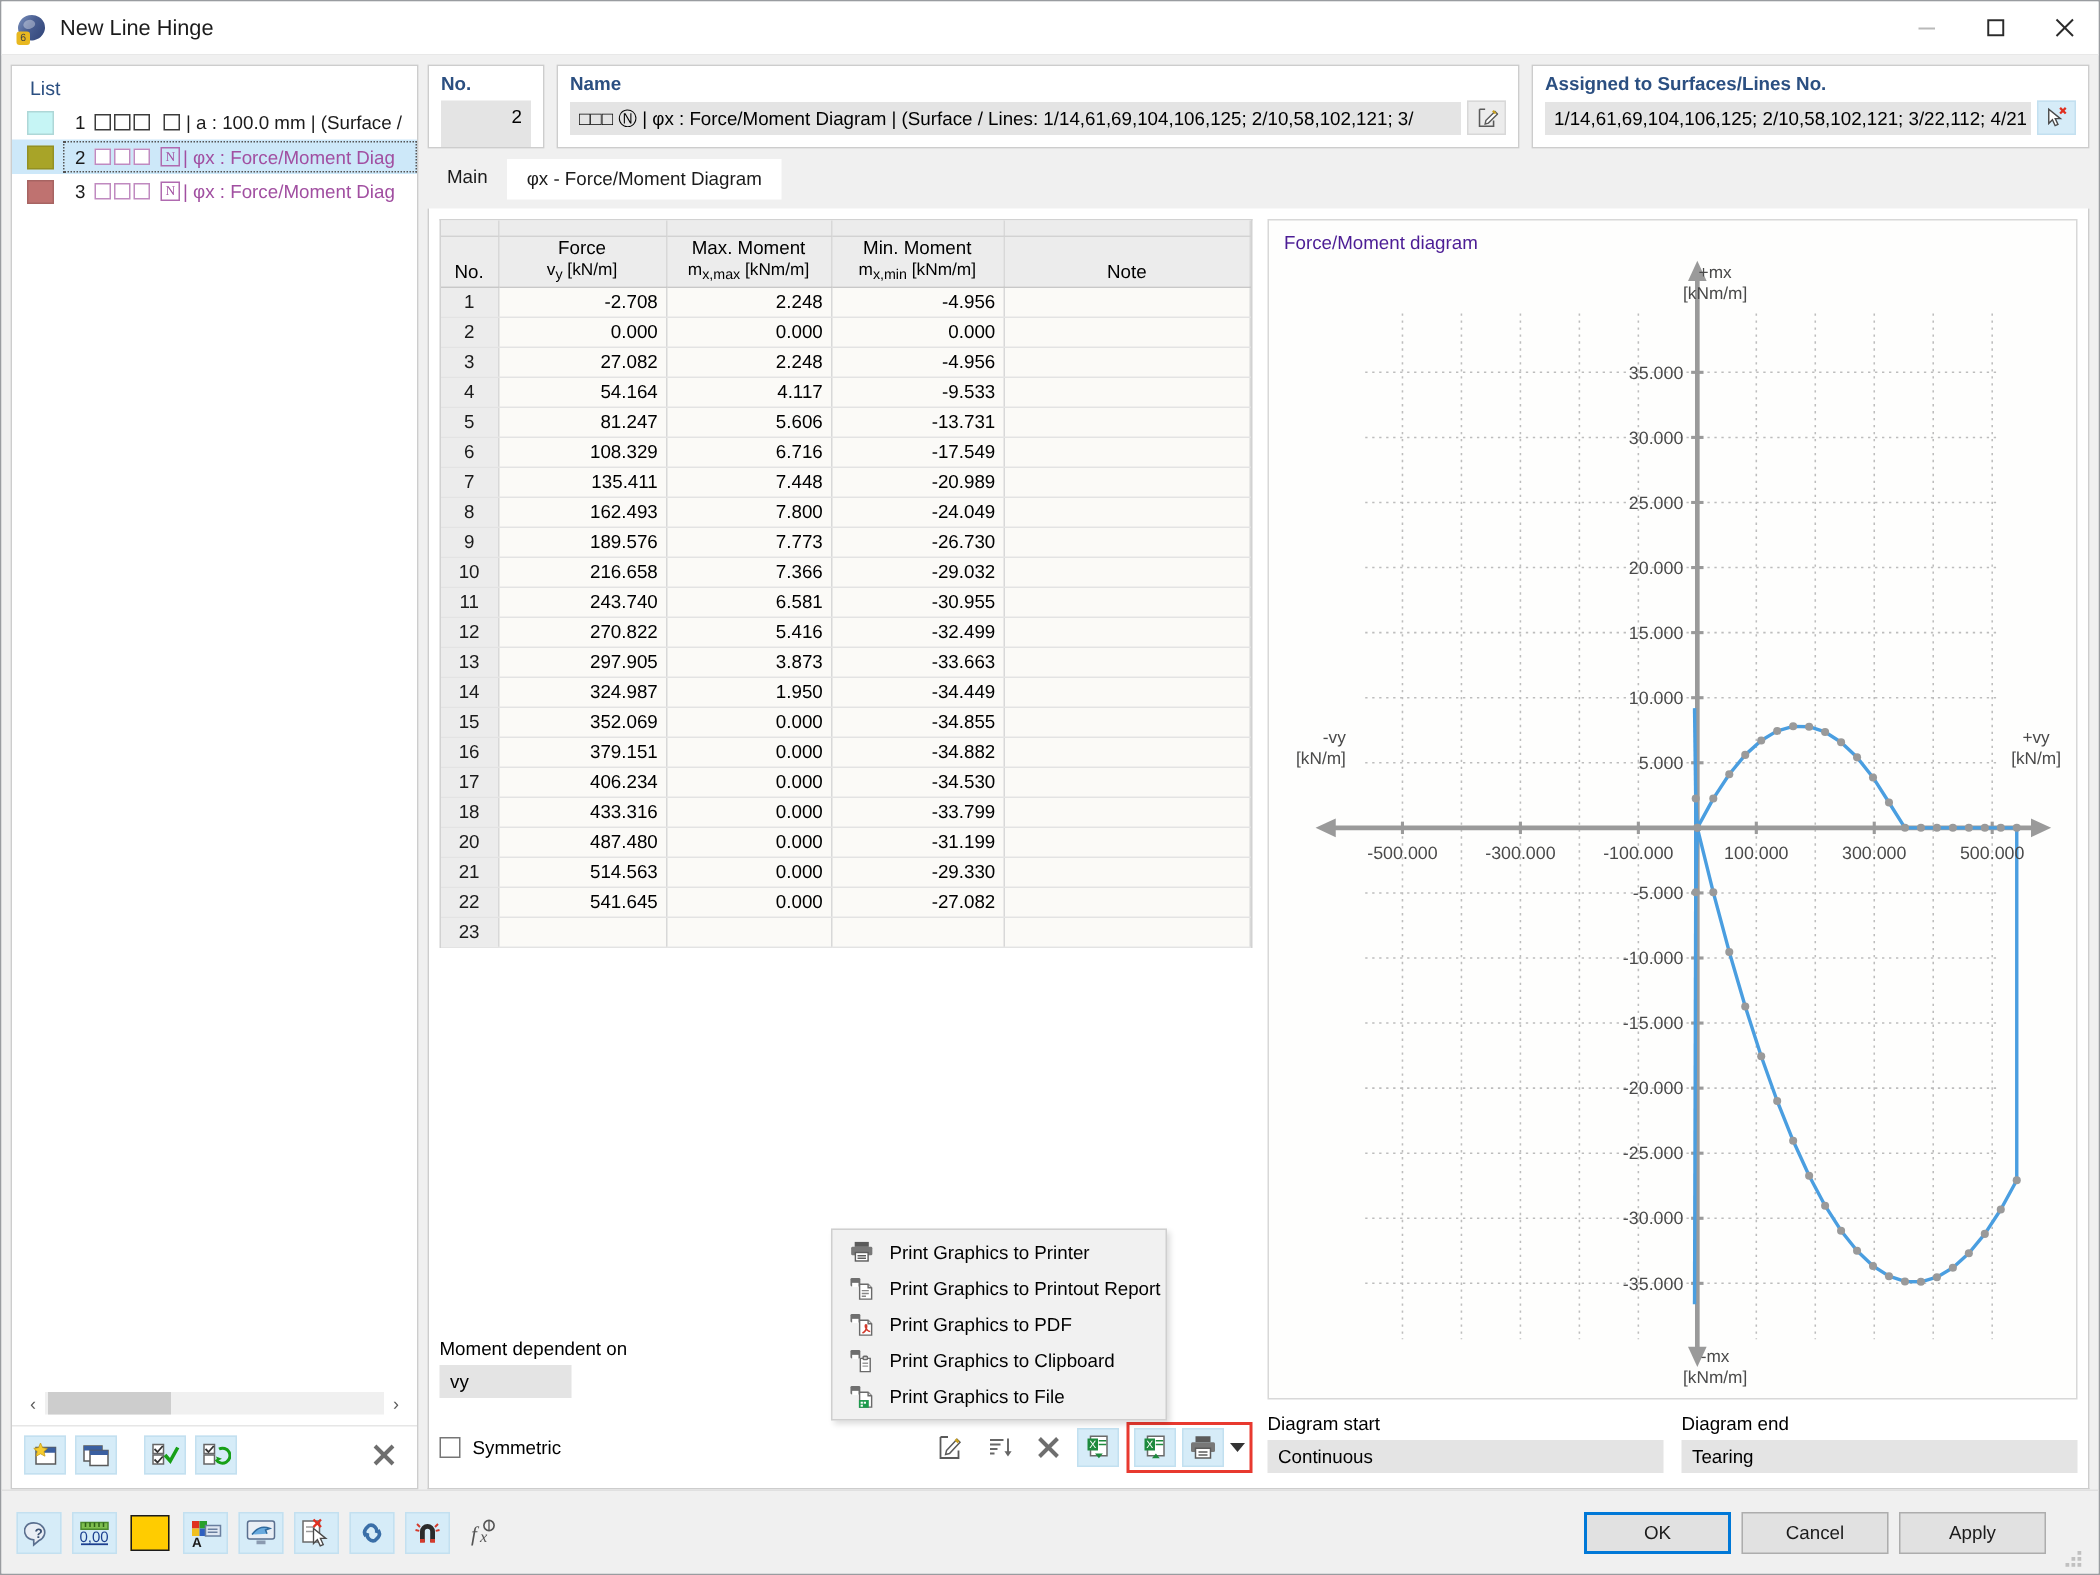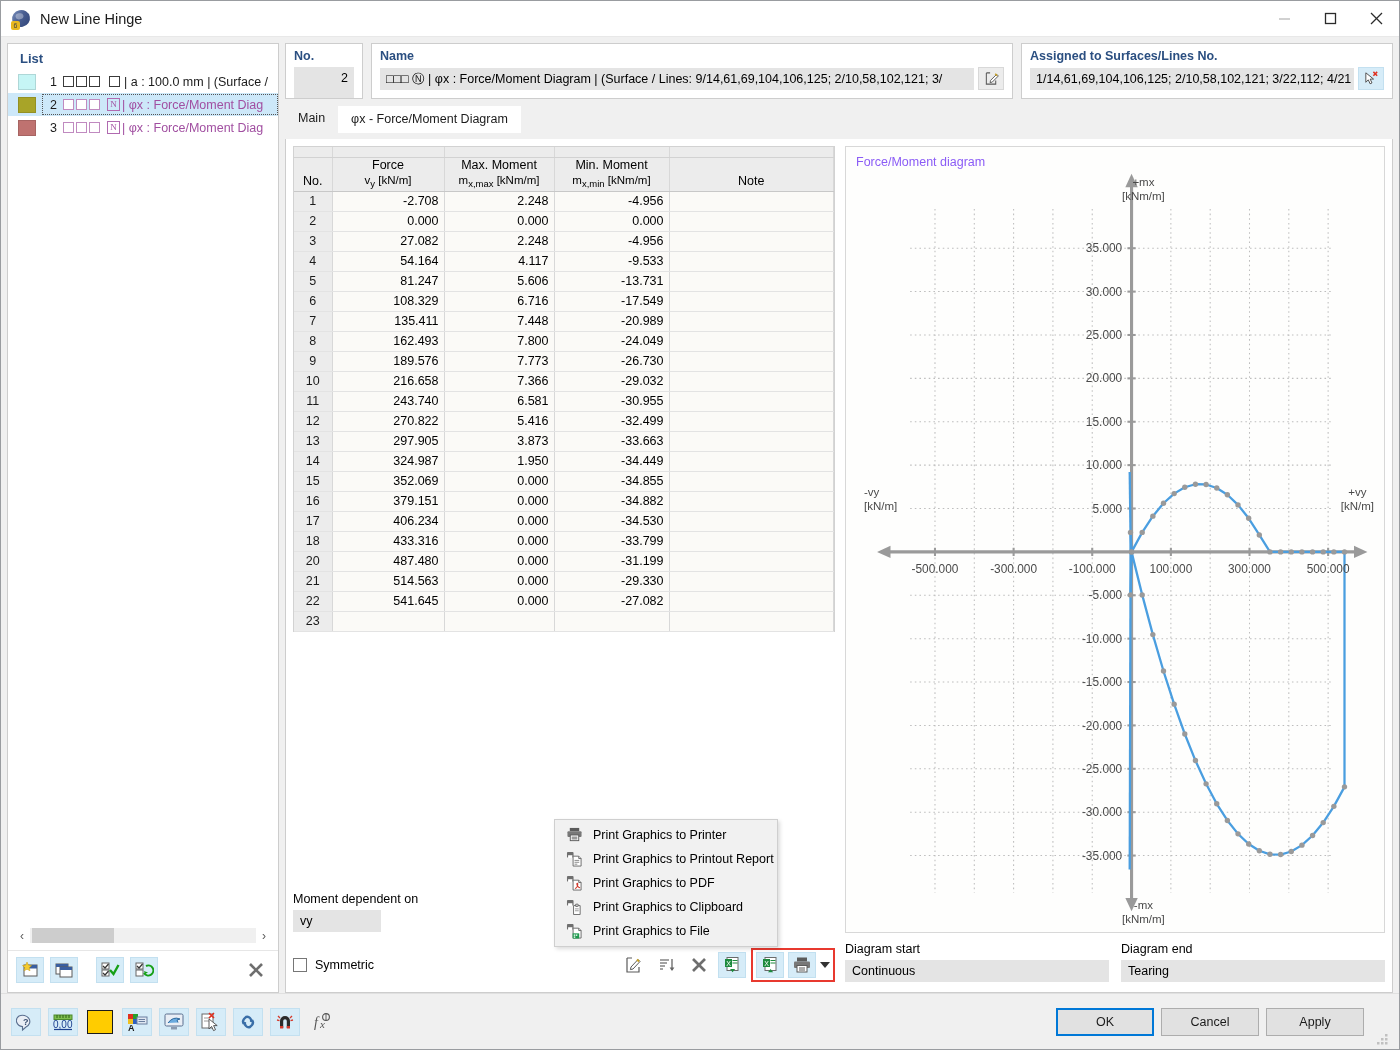--- a/index.html
+++ b/index.html
@@ -64,21 +64,21 @@
   }
   
   .list-panel {
     width: 272px; min-width: 272px;
     background: #ffffff;
     border: 1px solid #cdcdcd;
     display: flex; flex-direction: column;
     position: relative;
   }
   .list-header {
-    font-weight: bold; color: #2b4f81; font-size: 13px;
+    font-weight: normal; color: #2b4f81; font-size: 13px;
     padding: 7px 0 4px 12px;
   }
   .list-rows { flex:1; overflow: hidden; position: relative; }
   .list-row {
     display: flex; align-items: center; height: 23px;
     padding-left: 10px; white-space: nowrap; font-size: 12.5px;
     position: relative;
   }
   .list-row.selected { background: #cde8f9; }
   .list-row.selected .inner-dotted {
@@ -193,21 +193,21 @@
     display:flex; align-items:center; gap:4px; border: 2px solid #e8392f; padding: 2px 3px;
     background: #fff;
   }
   .caret { width:0;height:0;border-left:5px solid transparent;border-right:5px solid transparent;border-top:6px solid #333; }
 
   
   .right-content { flex: 1; display:flex; flex-direction: column; min-width:0; padding-bottom:10px;}
   .chart-box {
     flex: 1; background: #fefefd; border: 1px solid #d8d8d8; position: relative; min-height:0;
   }
-  .chart-title { position:absolute; left: 10px; top: 8px; font-size: 12.5px; color:#8b5cf6;text-align:center; }
+  .chart-title { position:absolute; left: 10px; top: 8px; font-size: 12.5px; color:#4c1d95;text-align:center; }
   .chart-svg { position:absolute; inset:0; width:100%; height:100%; }
   .de-row { display:flex; gap: 12px; margin-top: 9px; }
   .de-col { flex:1; }
   .de-lbl { font-size: 12.5px; margin-bottom: 4px; }
   .de-val { background:#e4e4e4; height: 22px; line-height:22px; padding: 0 7px; font-size:12.5px; }
 
   
   .ctx-menu {
     position: absolute; left: 553px; top: 818px; width: 224px;
     background: #f1f1f1; border: 1px solid #cfcfcf;
@@ -369,21 +369,21 @@
 
       <div class="top-fields">
         <div class="field-box fb-no">
           <div class="lbl">No.</div>
           <div class="roinput right">2</div>
         </div>
 
         <div class="field-box fb-name">
           <div class="lbl">Name</div>
           <div class="inputrow">
-            <div class="roinput">□□□  Ⓝ | φx : Force/Moment Diagram | (Surface / Lines: 9/14,61,69,104,106,125; 2/10,58,102,121; 3/</div>
+            <div class="roinput">□□□  Ⓝ | φx : Force/Moment Diagram | (Surface / Lines: 1/14,61,69,104,106,125; 2/10,58,102,121; 3/</div>
             <div class="mini-btn">
               <svg width="15" height="15" viewBox="0 0 16 16">
                 <path d="M2.5 2 h4 M2.5 2 v12 h10 v-4" stroke="#5a5a5a" fill="none" stroke-width="1.1"></path>
                 <path d="M7 10 l6.5 -6.5 l1.8 1.8 l-6.5 6.5 l-2.3 .6 z" fill="#fff" stroke="#5a5a5a" stroke-width="1"></path>
                 <path d="M12 3 l2 2" stroke="#c8a020" stroke-width="1.6"></path>
               </svg>
             </div>
           </div>
         </div>
 
@@ -795,21 +795,21 @@
                   <text x="267" y="354" text-anchor="end">5.000</text>
                   <text x="267" y="438" text-anchor="end">-5.000</text>
                   <text x="267" y="480" text-anchor="end">-10.000</text>
                   <text x="267" y="522" text-anchor="end">-15.000</text>
                   <text x="267" y="564" text-anchor="end">-20.000</text>
                   <text x="267" y="606" text-anchor="end">-25.000</text>
                   <text x="267" y="648" text-anchor="end">-30.000</text>
                   <text x="267" y="690" text-anchor="end">-35.000</text>
                 </g>
             </svg>
-            <div style="position:absolute;left:18px;top:338px;font-size:11.5px;color:#4a4a4a;text-align:left;line-height:14px;">
+            <div style="position:absolute;left:18px;top:338px;font-size:11.5px;color:#4a4a4a;text-align:right;line-height:14px;">
               <span>-vy</span><br><span>[kN/m]</span>
             </div>
             <div style="position:absolute;right:10px;top:338px;font-size:11.5px;color:#4a4a4a;text-align:center;line-height:14px;">
               <span>+vy</span><br><span>[kN/m]</span>
             </div>
             <div style="position:absolute;left:276px;top:28px;font-size:11.5px;color:#4a4a4a;text-align:center;line-height:14px;">
               <span>+mx</span><br><span>[kNm/m]</span>
             </div>
             <div style="position:absolute;left:276px;bottom:6px;font-size:11.5px;color:#4a4a4a;text-align:center;line-height:14px;">
               <span>-mx</span><br><span>[kNm/m]</span>

